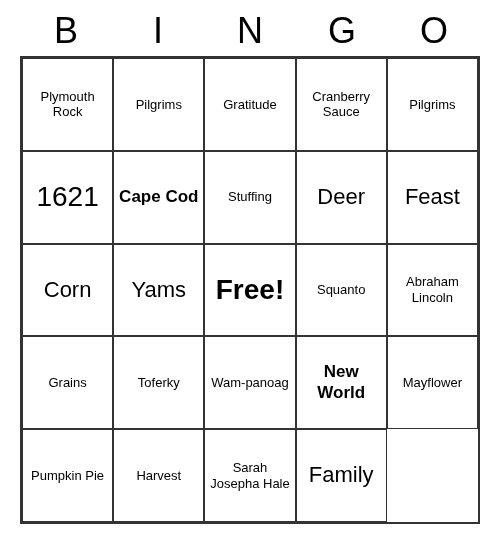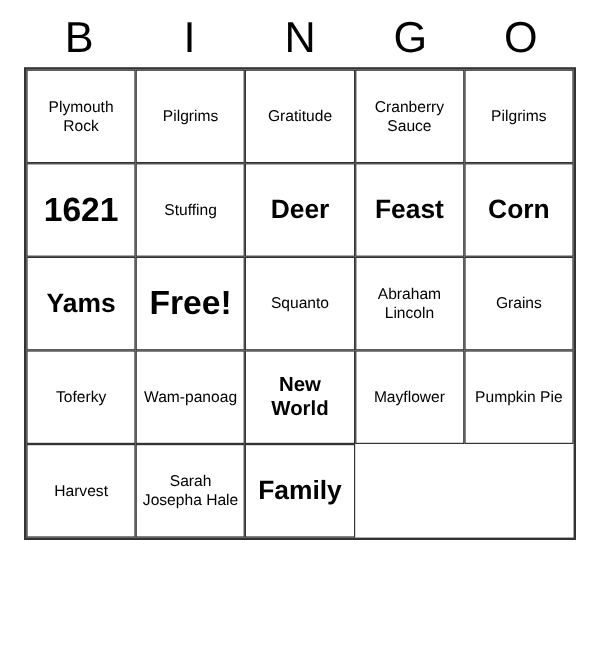--- a/index.html
+++ b/index.html
@@ -32,48 +32,48 @@
       font-weight: normal;
       width: 88px;
       text-align: center;
     }
 
     .bingo-grid {
       display: grid;
       grid-template-columns: repeat(5, 1fr);
       grid-template-rows: repeat(5, 1fr);
       width: 460px;
-      height: 394px;
+      height: 468px;
       border: 2px solid #333;
     }
 
     .bingo-cell {
       border: 1px solid #333;
       display: flex;
       align-items: center;
       justify-content: center;
       text-align: center;
       padding: 4px;
       font-size: 13px;
       line-height: 1.2;
     }
 
     .bingo-cell.large-text {
       font-size: 22px;
-      font-weight: bold;
+      font-weight: normal;
     }
 
     .bingo-cell.medium-text {
       font-size: 17px;
       font-weight: bold;
     }
 
     .bingo-cell.xlarge-text {
       font-size: 28px;
-      font-weight: bold;
+      font-weight: normal;
     }
 
     .bingo-cell.free {
       font-size: 28px;
       font-weight: bold;
     }
   </style>
 </head>
 <body>
 
@@ -87,20 +87,21 @@
 
 <div class="bingo-grid">
 
   <div class="bingo-cell">Plymouth Rock</div>
   <div class="bingo-cell">Pilgrims</div>
   <div class="bingo-cell">Gratitude</div>
   <div class="bingo-cell">Cranberry Sauce</div>
   <div class="bingo-cell">Pilgrims</div>
 
   <div class="bingo-cell xlarge-text">1621</div>
+  <div class="bingo-cell medium-text">Cape Cod</div>
   <div class="bingo-cell">Stuffing</div>
   <div class="bingo-cell large-text">Deer</div>
   <div class="bingo-cell large-text">Feast</div>
 
   <div class="bingo-cell large-text">Corn</div>
   <div class="bingo-cell large-text">Yams</div>
   <div class="bingo-cell free">Free!</div>
   <div class="bingo-cell">Squanto</div>
   <div class="bingo-cell">Abraham Lincoln</div>
 

